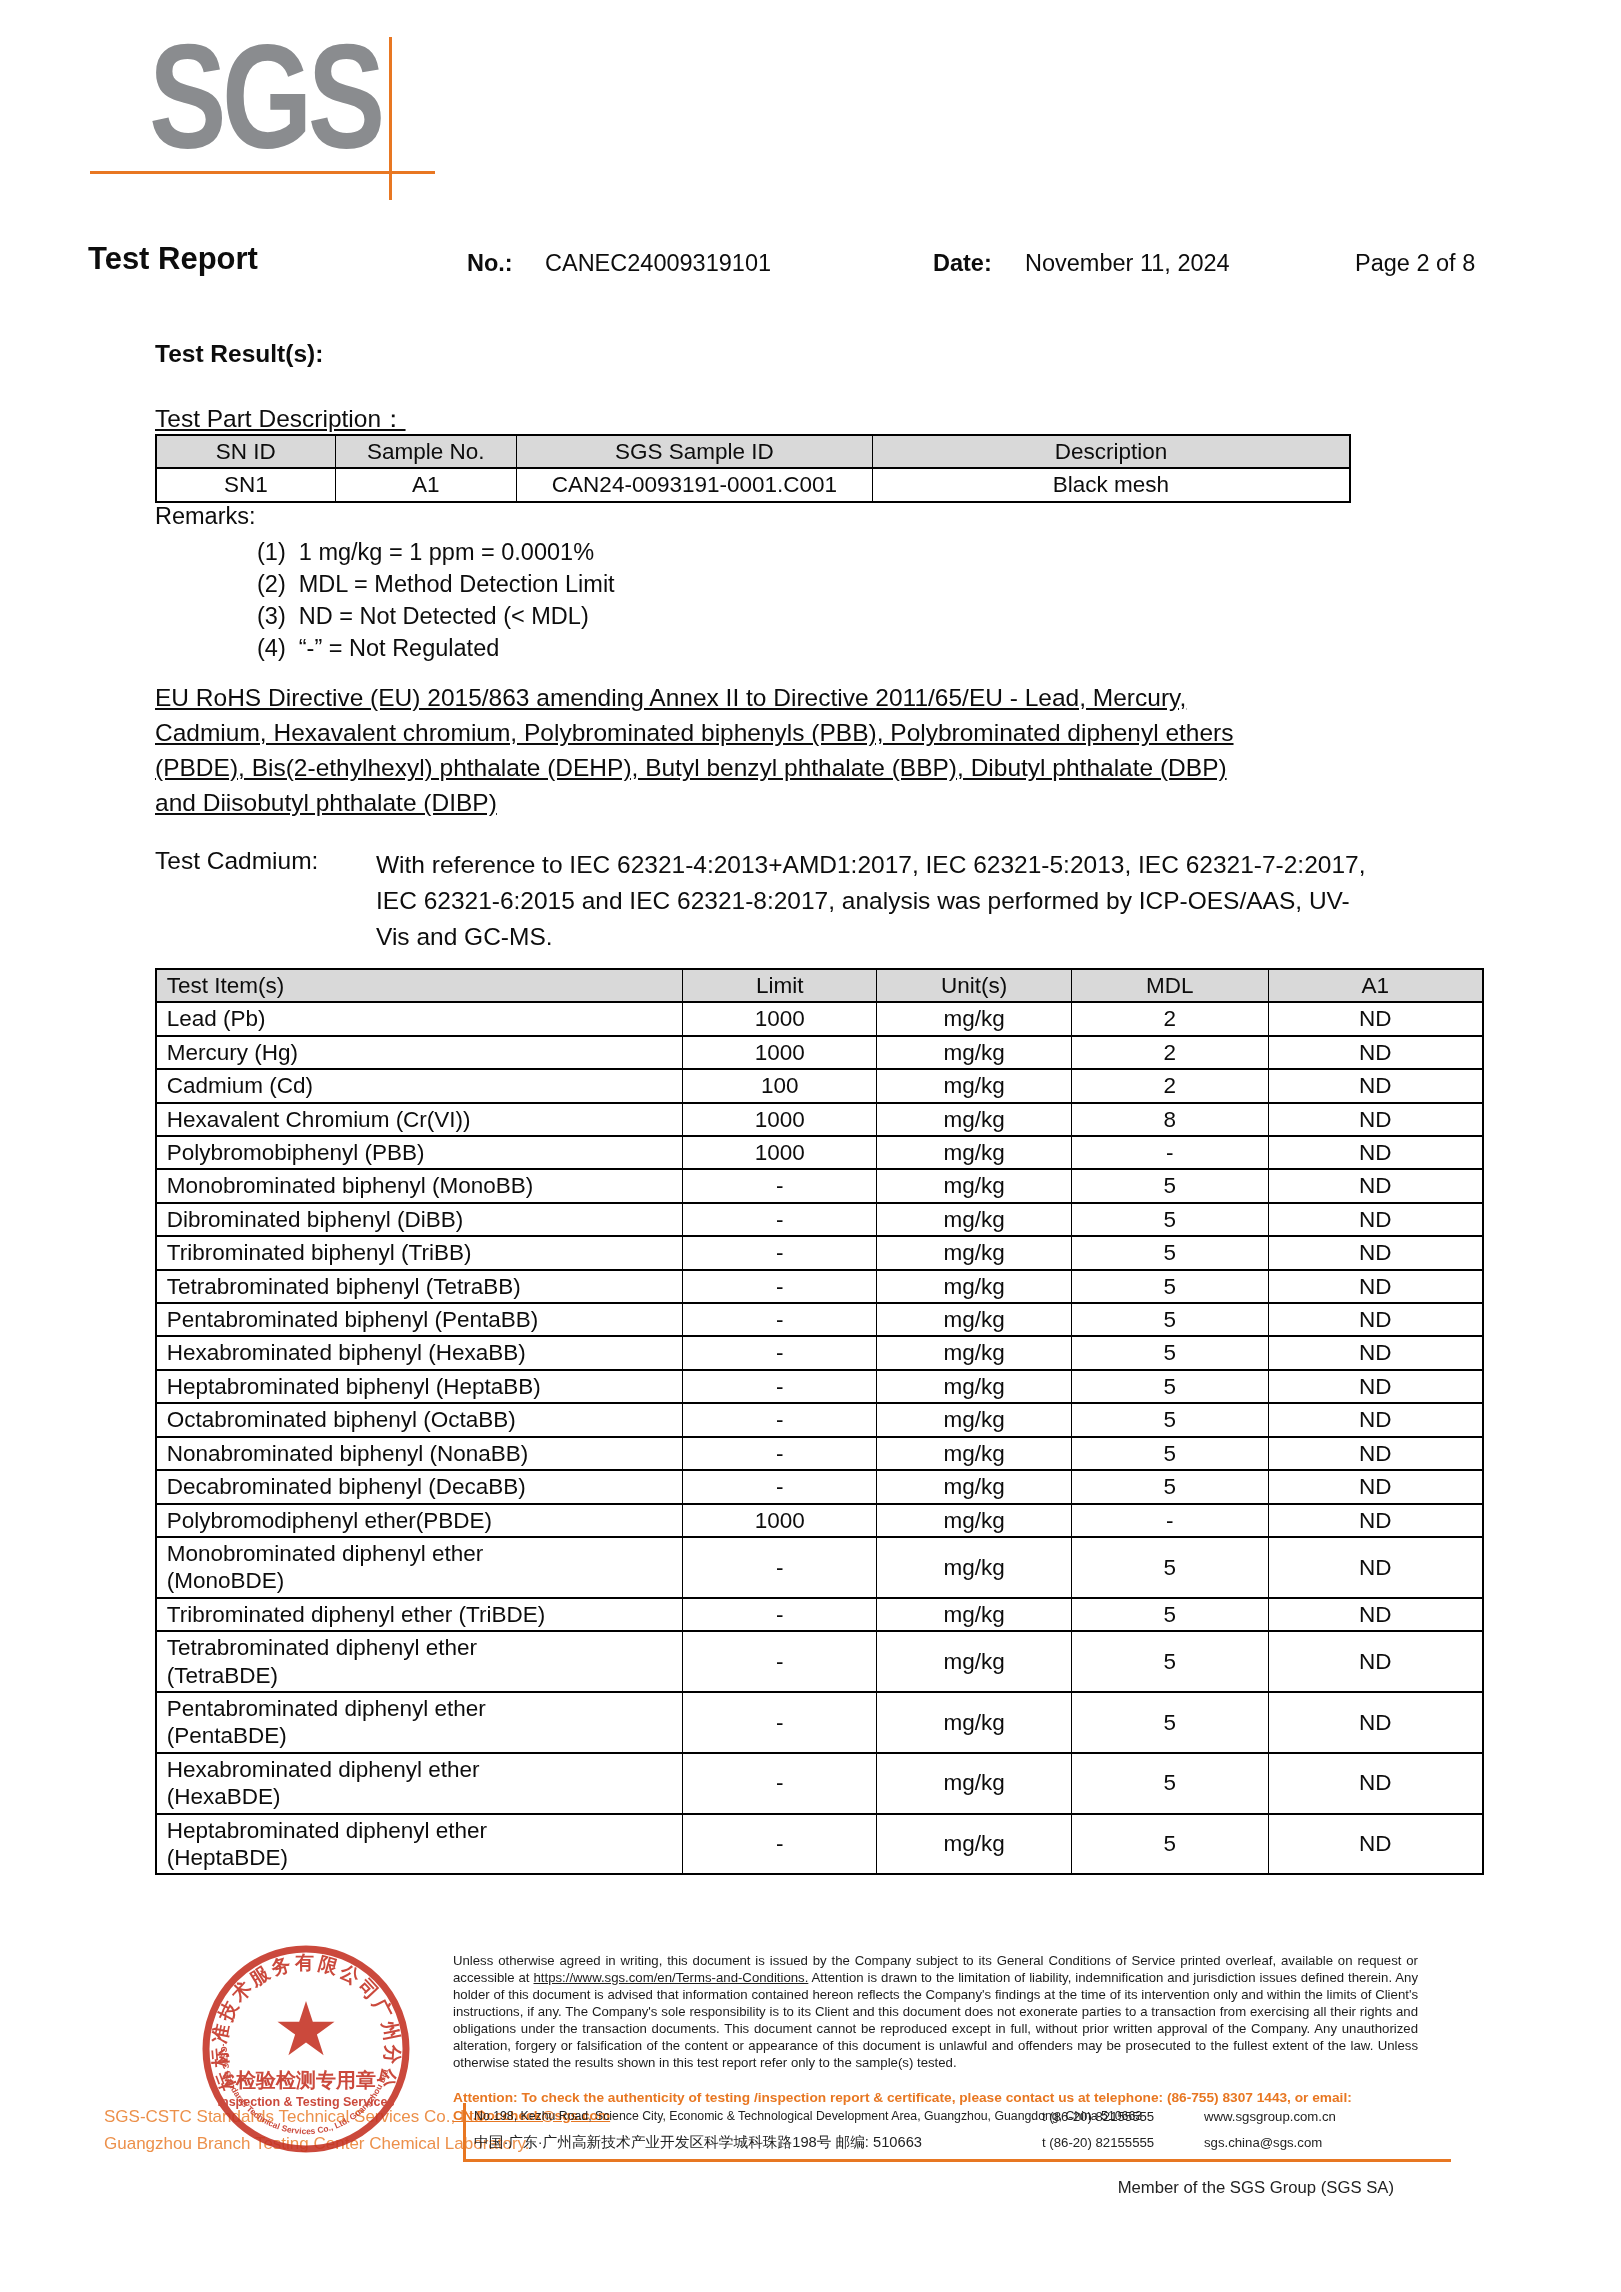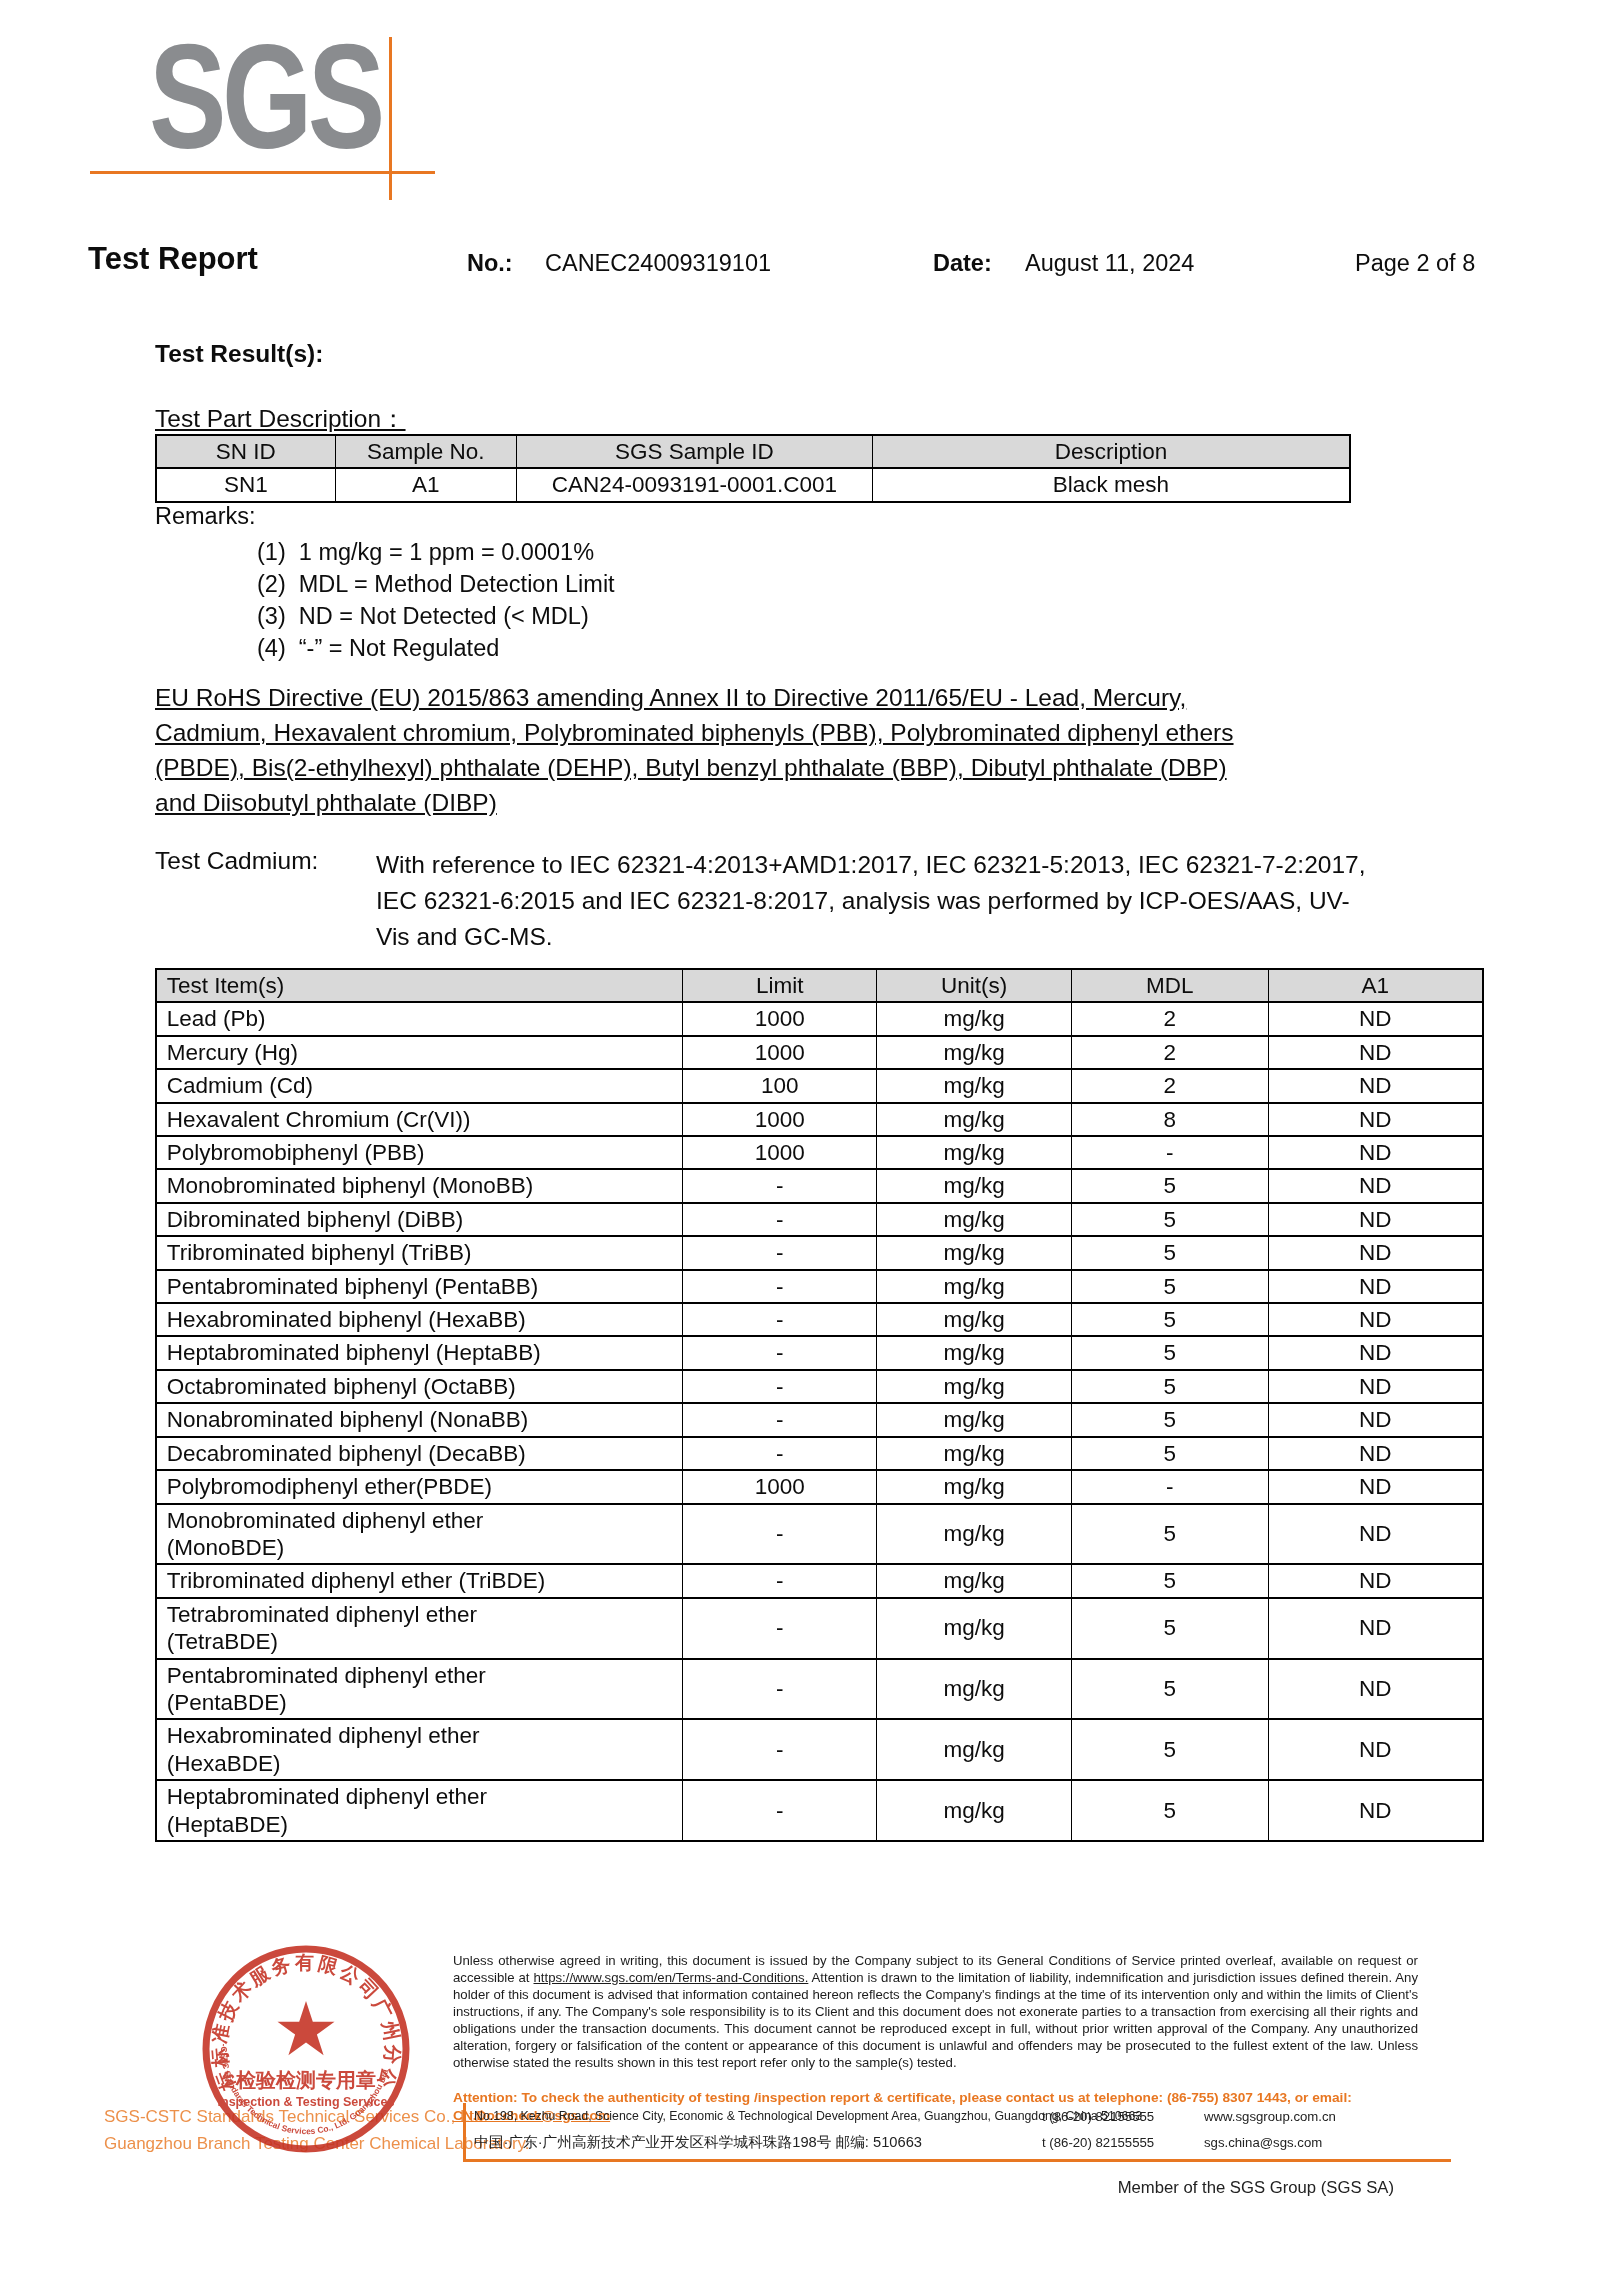--- a/index.html
+++ b/index.html
@@ -73,21 +73,21 @@
 <div class="page">
 
   <div class="logo-text">SGS</div>
   <div class="logo-hline"></div>
   <div class="logo-vline"></div>
 
   <div class="report-title">Test Report</div>
   <div class="hdr b h-no-label">No.:</div>
   <div class="hdr h-no-val">CANEC24009319101</div>
   <div class="hdr b h-date-label">Date:</div>
-  <div class="hdr h-date-val">August 11, 2024</div>
+  <div class="hdr h-date-val">November 11, 2024</div>
   <div class="hdr h-page">Page 2 of 8</div>
 
   <div class="results-heading">Test Result(s):</div>
   <div class="part-heading">Test Part Description：</div>
 
   <table class="doc-table part-table">
     <colgroup>
         <col style="width:15%">
         <col style="width:15.2%">
         <col style="width:29.8%">
@@ -195,20 +195,27 @@
           <td>ND</td>
         </tr>
         <tr>
           <td>Tribrominated biphenyl (TriBB)</td>
           <td>-</td>
           <td>mg/kg</td>
           <td>5</td>
           <td>ND</td>
         </tr>
         <tr>
+          <td>Tetrabrominated biphenyl (TetraBB)</td>
+          <td>-</td>
+          <td>mg/kg</td>
+          <td>5</td>
+          <td>ND</td>
+        </tr>
+        <tr>
           <td>Pentabrominated biphenyl (PentaBB)</td>
           <td>-</td>
           <td>mg/kg</td>
           <td>5</td>
           <td>ND</td>
         </tr>
         <tr>
           <td>Hexabrominated biphenyl (HexaBB)</td>
           <td>-</td>
           <td>mg/kg</td>

